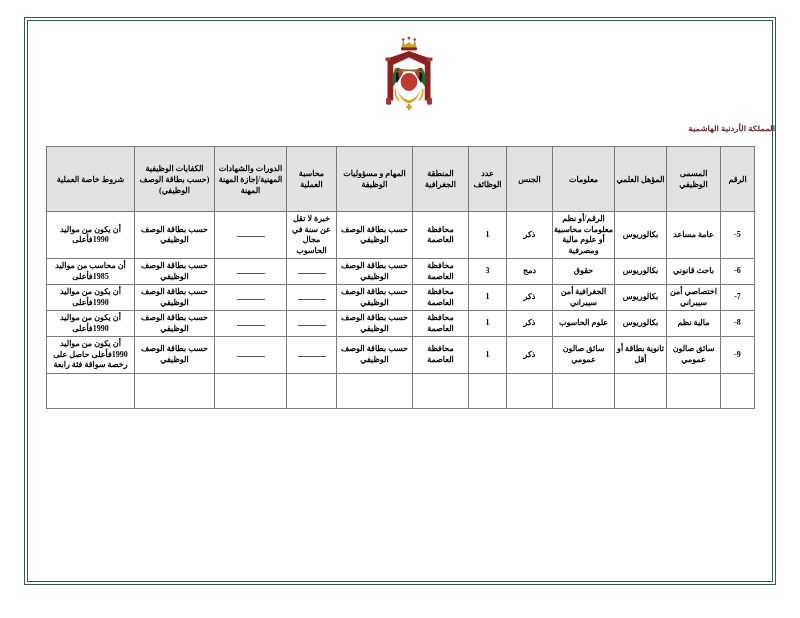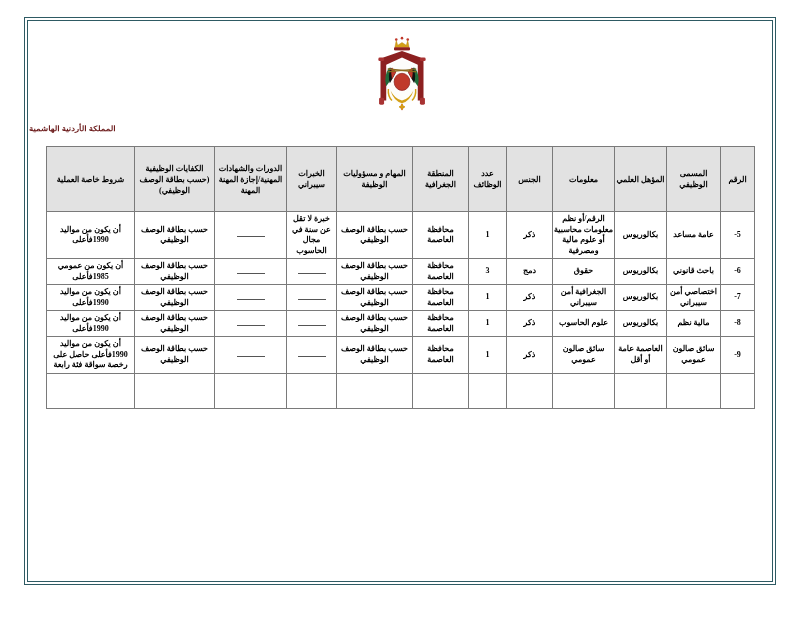--- a/index.html
+++ b/index.html
@@ -32,24 +32,24 @@
     top: 2px;
     right: 2px;
     bottom: 2px;
     border: 1px solid #2e5a63;
     box-sizing: border-box;
   }
 
   
   .doc-header {
     position: absolute;
-    left: 4px;
+    left: 18px;
     right: 0;
     top: 18px;
-    text-align: left;
+    text-align: right;
   }
   .emblem {
     display: block;
     margin: 0 auto;
   }
   .kingdom-title {
     margin-top: 1px;
     font-family: "Liberation Serif", "DejaVu Serif", serif;
     font-size: 8.5px;
     font-weight: bold;
@@ -187,21 +187,21 @@
       <thead>
         <tr>
           <th>الرقم</th>
           <th>المسمى الوظيفي</th>
           <th>المؤهل العلمي</th>
           <th>معلومات</th>
           <th>الجنس</th>
           <th>عدد الوظائف</th>
           <th>المنطقة الجغرافية</th>
           <th>المهام و مسؤوليات الوظيفة</th>
-          <th>الخبرات سيبراني</th>
+          <th>محاسبة العملية</th>
           <th>الدورات والشهادات المهنية/إجازة المهنة المهنة</th>
           <th>الكفايات الوظيفية (حسب بطاقة الوصف الوظيفي)</th>
           <th>شروط خاصة العملية</th>
         </tr>
       </thead>
       <tbody>
 
         <tr>
           <td class="row-num">5-</td>
           <td>عامة مساعد</td>
@@ -222,21 +222,21 @@
           <td>باحث قانوني</td>
           <td>بكالوريوس</td>
           <td>حقوق</td>
           <td>دمج</td>
           <td class="row-num">3</td>
           <td>محافظة العاصمة</td>
           <td>حسب بطاقة الوصف الوظيفي</td>
           <td class="dash-cell"><span></span></td>
           <td class="dash-cell"><span></span></td>
           <td>حسب بطاقة الوصف الوظيفي</td>
-          <td>أن يكون من عمومي 1985فأعلى</td>
+          <td>أن محاسب من مواليد 1985فأعلى</td>
         </tr>
 
         <tr>
           <td class="row-num">7-</td>
           <td>اختصاصي أمن سيبراني</td>
           <td>بكالوريوس</td>
           <td>الجغرافية أمن سيبراني</td>
           <td>ذكر</td>
           <td class="row-num">1</td>
           <td>محافظة العاصمة</td>
@@ -258,21 +258,21 @@
           <td>حسب بطاقة الوصف الوظيفي</td>
           <td class="dash-cell"><span></span></td>
           <td class="dash-cell"><span></span></td>
           <td>حسب بطاقة الوصف الوظيفي</td>
           <td>أن يكون من مواليد 1990فأعلى</td>
         </tr>
 
         <tr>
           <td class="row-num">9-</td>
           <td>سائق صالون عمومي</td>
-          <td>العاصمة عامة أو أقل</td>
+          <td>ثانوية بطاقة أو أقل</td>
           <td>سائق صالون عمومي</td>
           <td>ذكر</td>
           <td class="row-num">1</td>
           <td>محافظة العاصمة</td>
           <td>حسب بطاقة الوصف الوظيفي</td>
           <td class="dash-cell"><span></span></td>
           <td class="dash-cell"><span></span></td>
           <td>حسب بطاقة الوصف الوظيفي</td>
           <td>أن يكون من مواليد 1990فأعلى حاصل على رخصة سواقة فئة رابعة</td>
         </tr>

